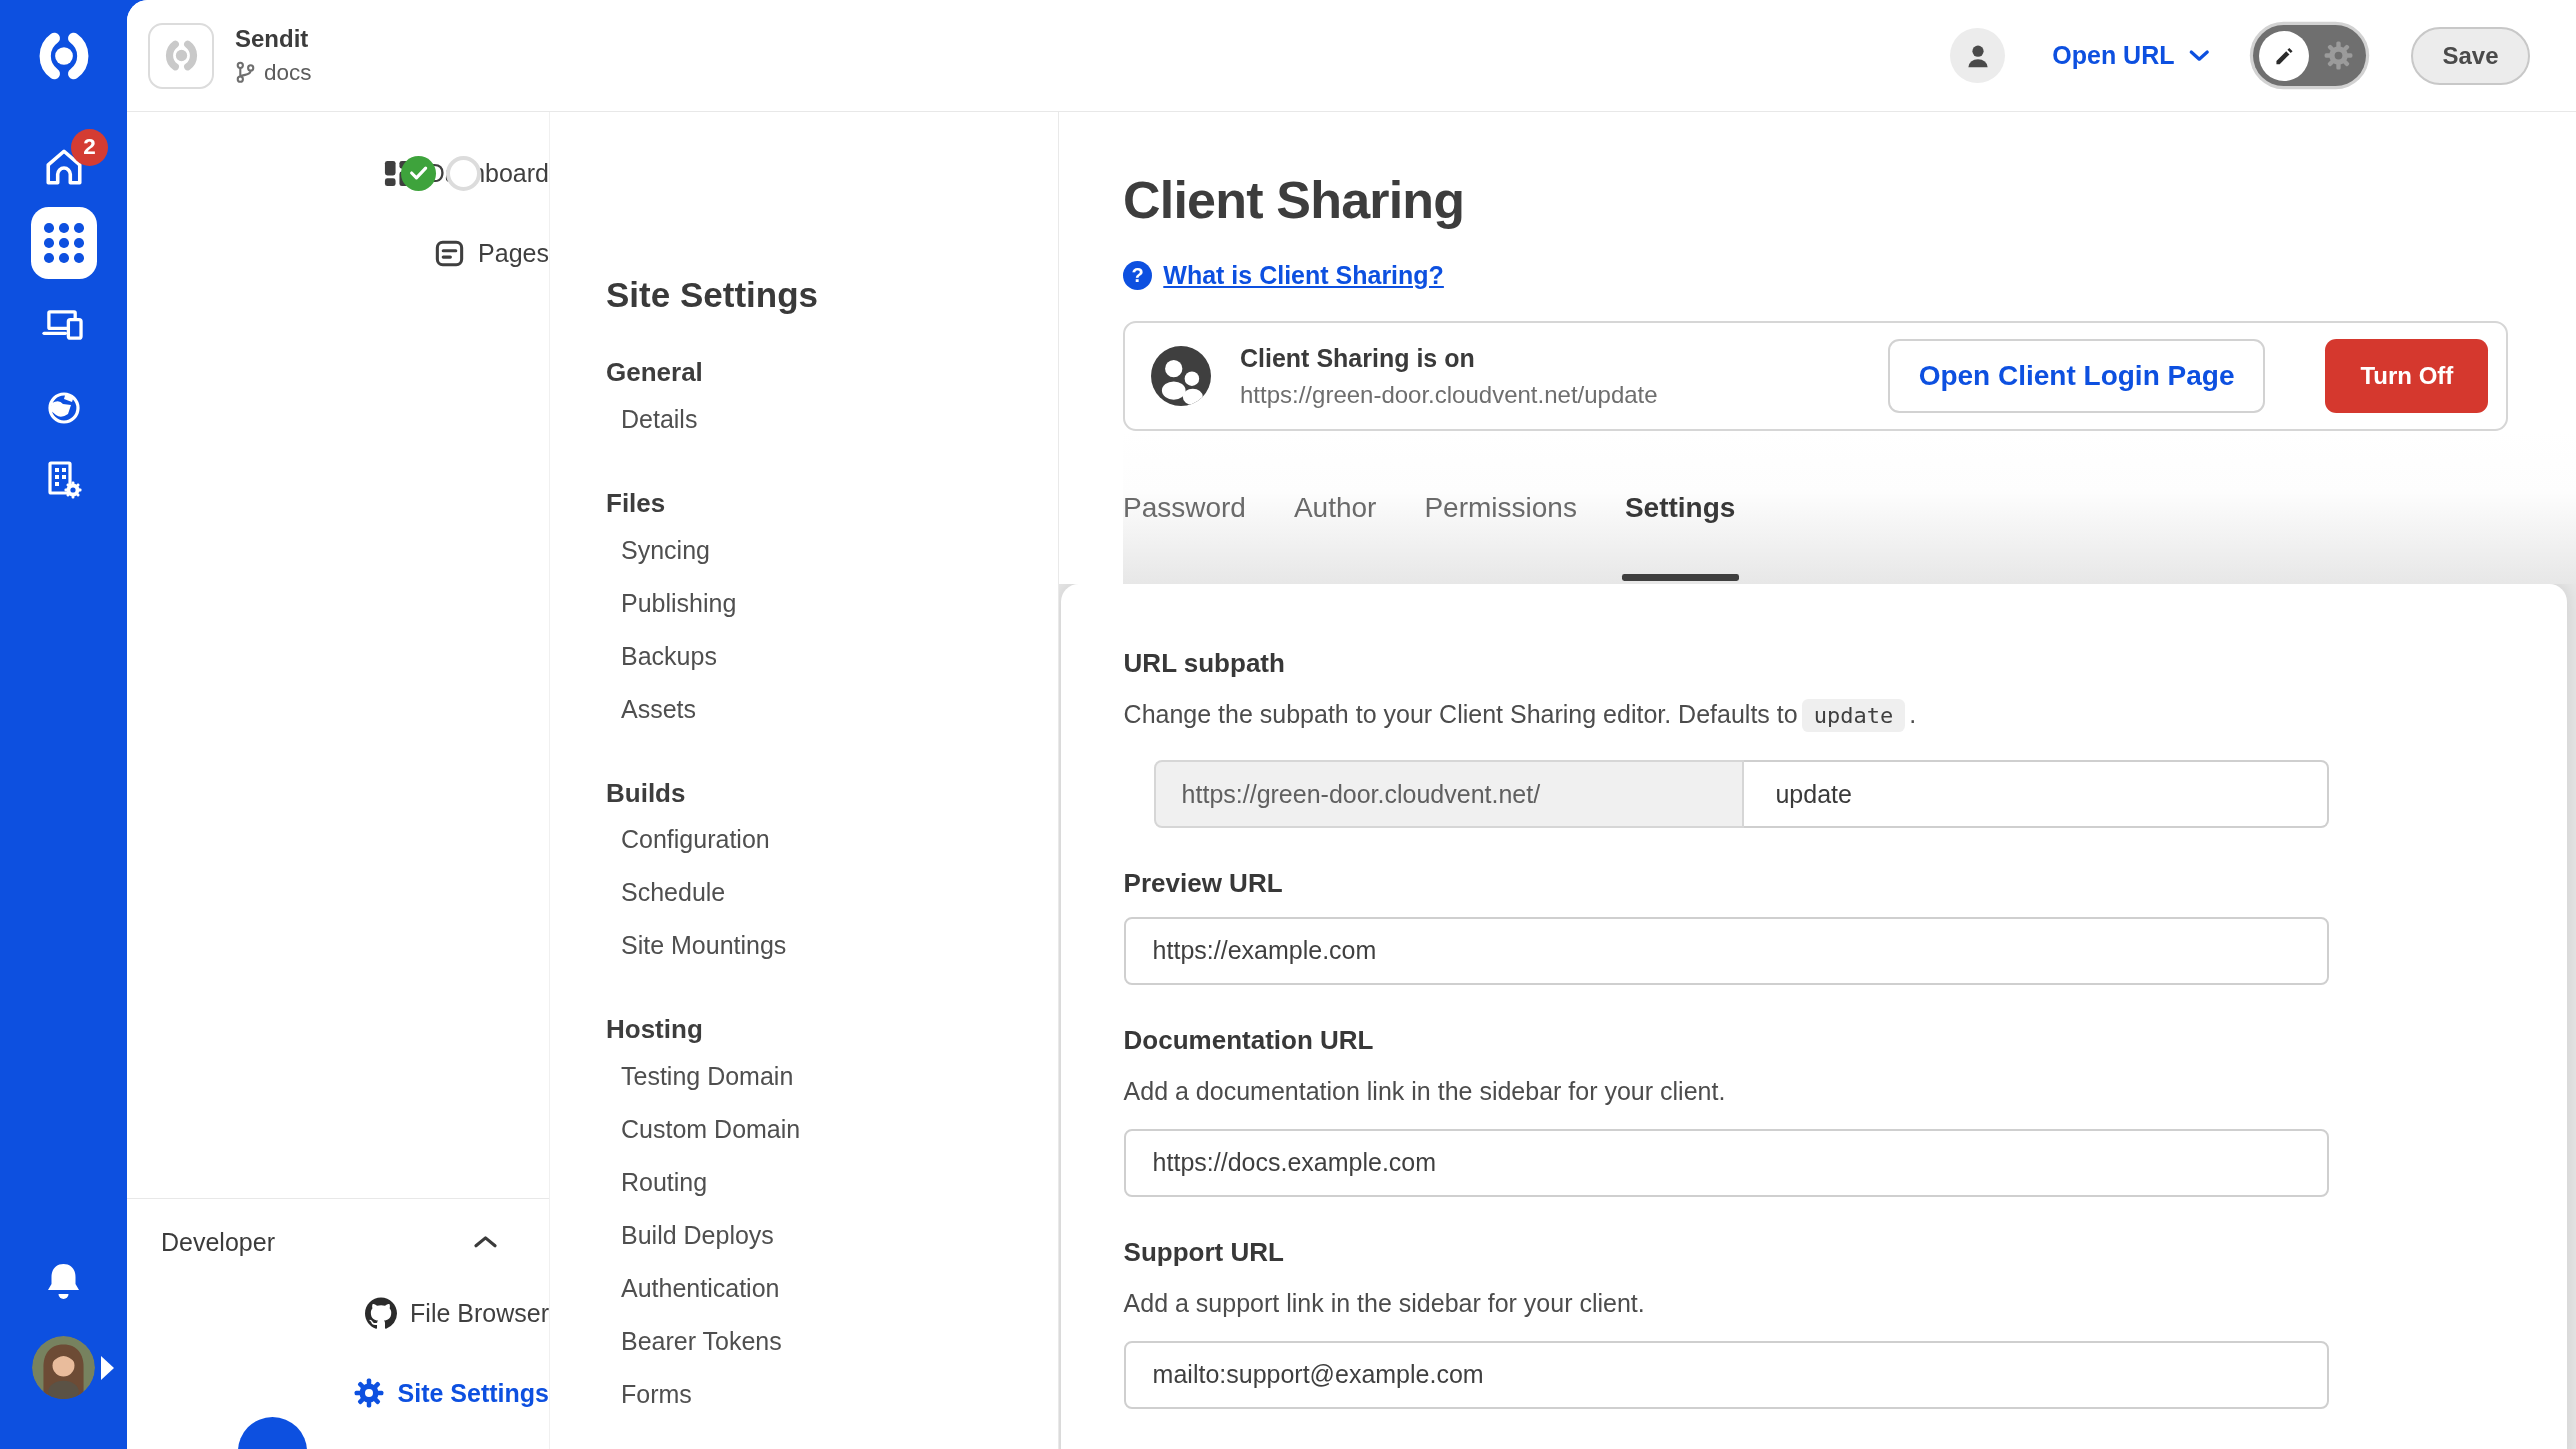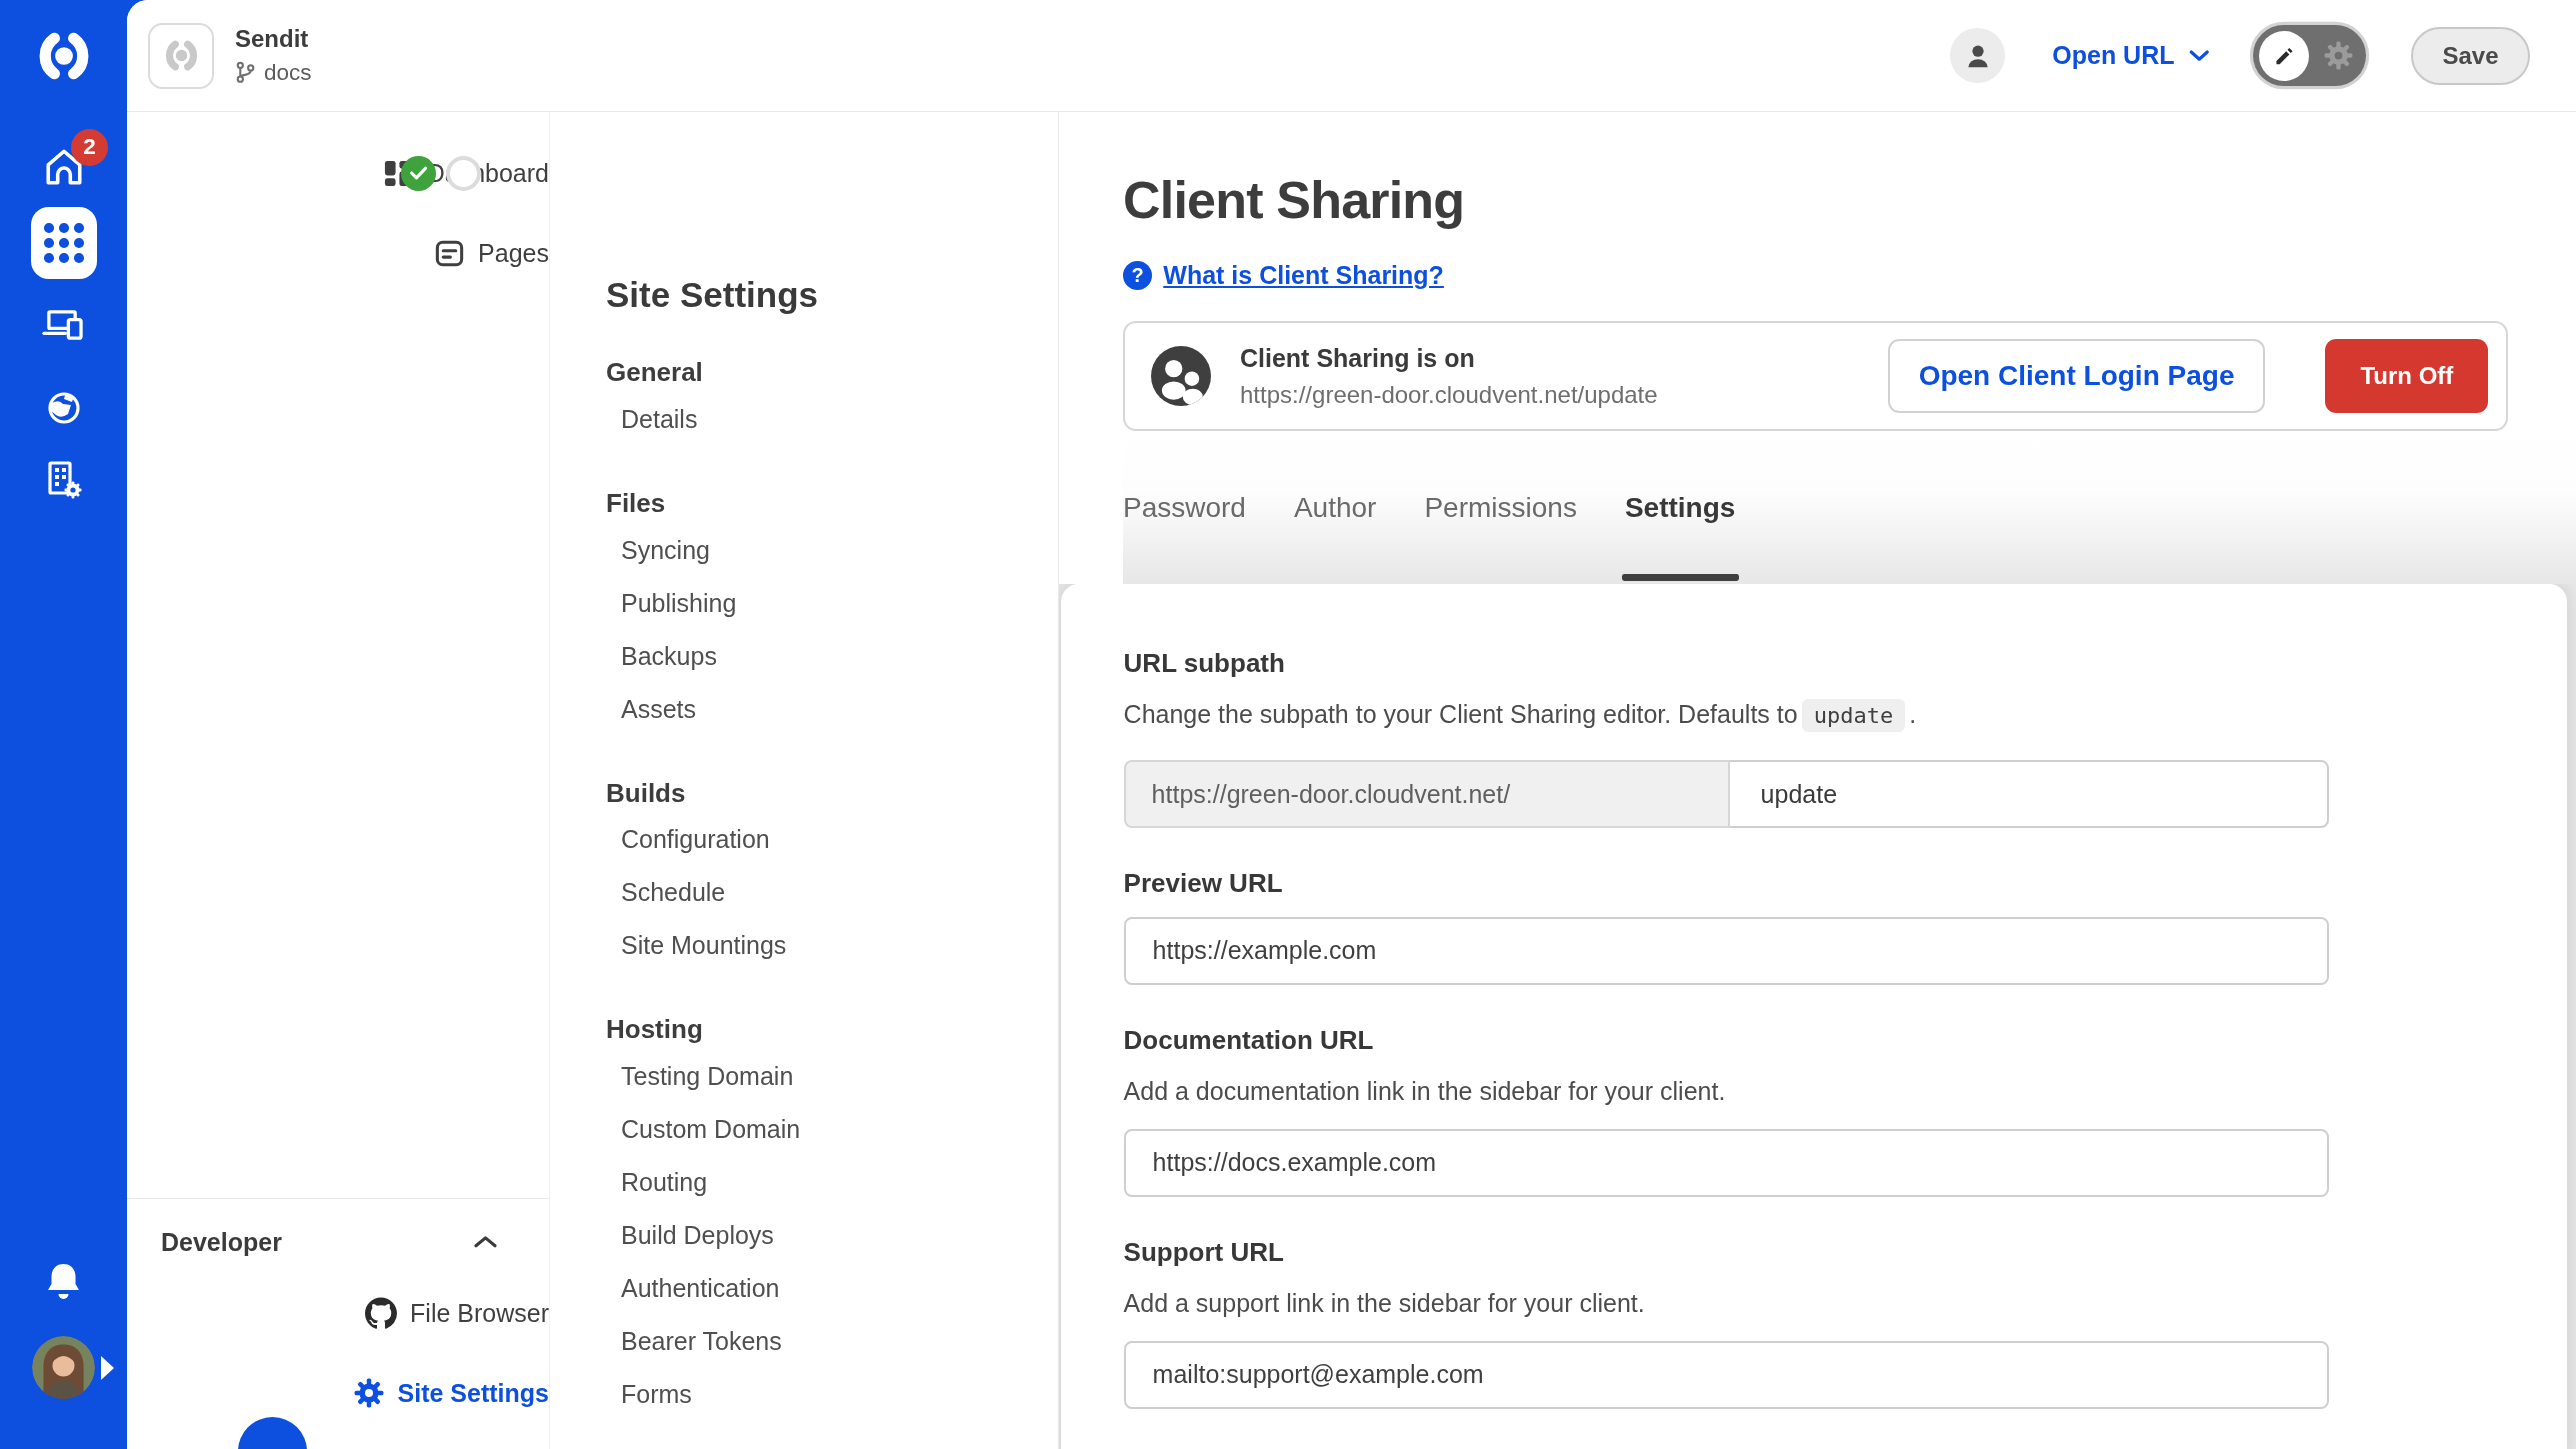--- a/index.html
+++ b/index.html
@@ -101,21 +101,21 @@
   .sp-row .row-label { margin-left:13px; font-size:25px; color:#3f3f3f; }
   .status-pair { position:absolute; right:68px; display:flex; align-items:center; }
   .status-ok {
     width:35px; height:35px; border-radius:50%; background:#3ea33c;
     display:flex; align-items:center; justify-content:center; margin-right:9.7px;
   }
   .status-empty { width:35px; height:35px; border-radius:50%; border:4px solid #dcdcdc; background:#fff; }
 
   .dev-divider { position:absolute; top:1086px; left:0; right:0; border-top:1.6px solid #e8e8e8; }
   .dev-header { position:absolute; top:1104px; left:0; right:0; height:52px; display:flex; align-items:center; cursor:pointer; }
-  .dev-header .dev-label { margin-left:34px; font-size:25px; font-weight:bold; color:#3b3b3b; }
+  .dev-header .dev-label { margin-left:34px; font-size:25px; font-weight:normal; color:#3b3b3b; }
   .dev-header svg { margin-left:auto; margin-right:50px; }
   .row-filebrowser { top:1175px; }
   .row-sitesettings { top:1255px; }
   .row-sitesettings .row-label { color:#0d50e0; font-weight:bold; }
 
   
   .settings-panel {
     width:510px; min-width:510px; background:#fff;
     border-left:1.6px solid #f0f0f0; border-right:1.6px solid #e9e9e9;
     overflow:hidden; position:relative;
@@ -178,21 +178,21 @@
   .f-label { font-size:26px; font-weight:bold; color:#383838; }
   .f-desc { margin-top:21px; font-size:25px; color:#4c4c4c; }
   .code-chip {
     font-family:"DejaVu Sans Mono", monospace; font-size:22px; color:#3f3f3f;
     background:#efefef; border-radius:6.4px; padding:4px 11.3px; margin:0 4.8px 0 4.8px;
   }
   .subpath-group { margin-top:31px; display:flex; width:1205px; }
   .subpath-prefix {
     width:606px; height:68px; background:#f0f0f0; border:2.4px solid #d6d6d6;
     border-radius:8px 0 0 8px; display:flex; align-items:center;
-    padding-left:26px; font-size:25px; color:#5f5f5f;
+    padding-left:26px; font-size:25px; color:#5f5f5f;margin-left:30px;
   }
   .subpath-value {
     width:599px; height:68px; border:2.4px solid #cfcfcf; border-left:none;
     border-radius:0 8px 8px 0; padding-left:31px; font-size:25px; color:#3a3a3a;
     font-family:inherit; background:#fff;
   }
   .text-input {
     margin-top:17.7px; width:1205px; height:68px; border:2.4px solid #cfcfcf; border-radius:8px;
     padding-left:27px; font-size:25px; color:#3f3f3f; font-family:inherit; background:#fff;
   }

